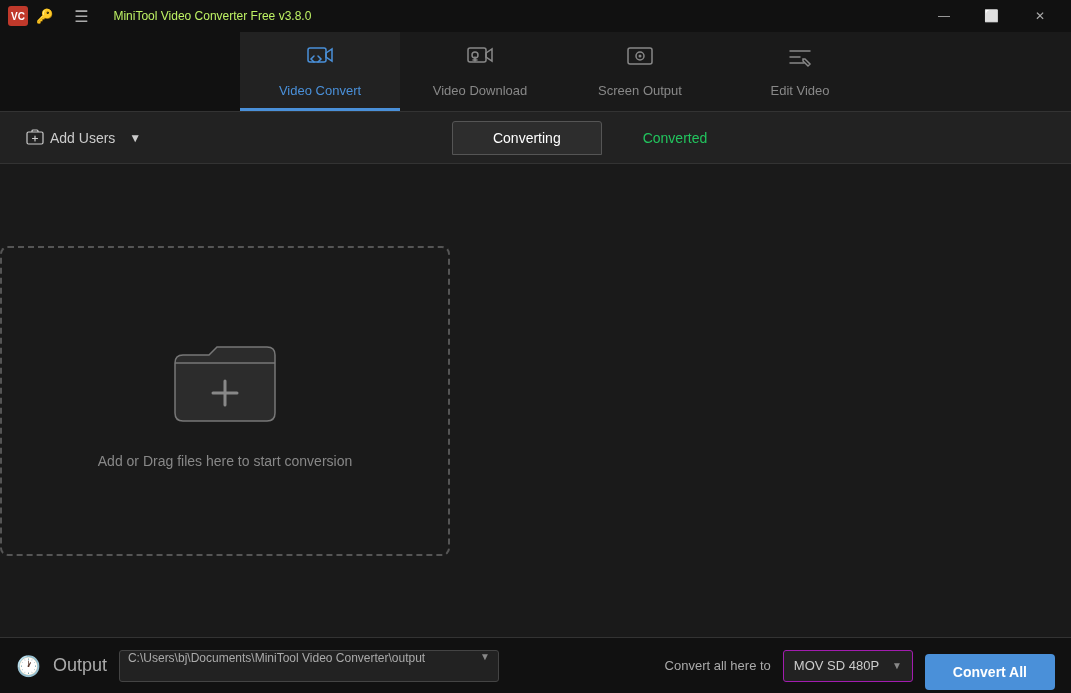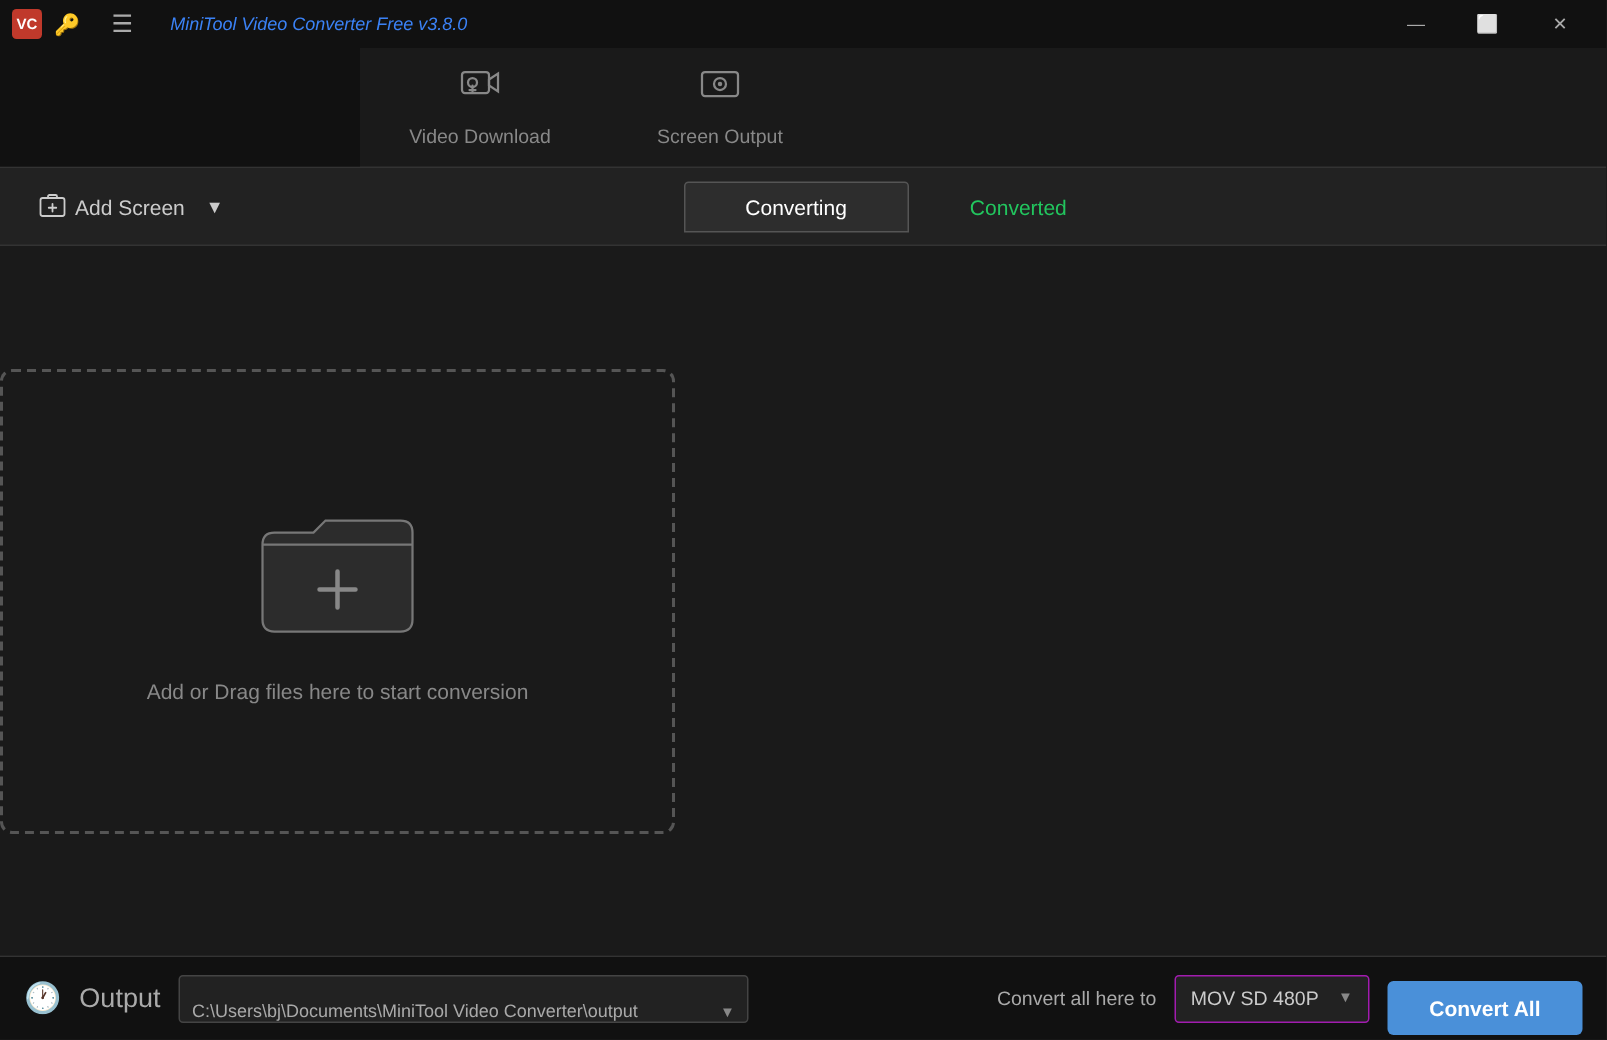--- a/index.html
+++ b/index.html
@@ -36,22 +36,21 @@
       display: flex;
       align-items: center;
       justify-content: center;
       font-size: 10px;
       color: white;
       font-weight: bold;
       flex-shrink: 0;
     }
     #title-text {
       font-size: 12px;
-      color: #3b82f6;
-      font-style: italic;
+      color: #bef264;
     }
     #window-controls {
       display: flex;
       align-items: center;
       gap: 2px;
     }
     .win-btn {
       width: 46px;
       height: 32px;
       display: flex;
@@ -214,21 +213,21 @@
       font-size: 20px;
       color: #888;
     }
     #output-label {
       font-size: 18px;
       color: #aaa;
       white-space: nowrap;
     }
     #output-path-select {
       display: flex;
-      align-items: flex-end;
+      align-items: flex-start;
       background: #222;
       border: 1px solid #444;
       border-radius: 3px;
       height: 32px;
       padding: 0 8px;
       min-width: 300px;
       gap: 6px;
       cursor: pointer;
       flex: 1;
       max-width: 380px;
@@ -307,20 +306,31 @@
     </div>
     <div class="win-btn close">
       <span>✕</span>
     </div>
   </div>
 </div>
 
 <div id="nav-tabs">
   <div id="sidebar-logo-area"></div>
 
+  <div class="nav-tab active">
+    <span class="tab-icon">
+      <svg width="28" height="28" viewBox="0 0 28 28" fill="none" xmlns="http://www.w3.org/2000/svg">
+        <rect x="2" y="5" width="18" height="14" rx="2" stroke="#4a90d9" stroke-width="1.5" fill="none"></rect>
+        <path d="M20 10l6-4v12l-6-4V10z" stroke="#4a90d9" stroke-width="1.5" fill="none"></path>
+        <path d="M8 13l-3 3 3 3" stroke="#4a90d9" stroke-width="1.5" stroke-linecap="round"></path>
+        <path d="M12 13l3 3-3 3" stroke="#4a90d9" stroke-width="1.5" stroke-linecap="round"></path>
+      </svg>
+    </span>
+    <span>Video Convert</span>
+  </div>
 
   <div class="nav-tab">
     <span class="tab-icon">
       <svg width="28" height="28" viewBox="0 0 28 28" fill="none" xmlns="http://www.w3.org/2000/svg">
         <rect x="2" y="5" width="18" height="14" rx="2" stroke="#888" stroke-width="1.5" fill="none"></rect>
         <path d="M20 10l6-4v12l-6-4V10z" stroke="#888" stroke-width="1.5" fill="none"></path>
         <circle cx="9" cy="12" r="3" stroke="#888" stroke-width="1.5" fill="none"></circle>
         <path d="M9 14v4M7 17h4" stroke="#888" stroke-width="1.5" stroke-linecap="round"></path>
       </svg>
     </span>
@@ -331,30 +341,39 @@
     <span class="tab-icon">
       <svg width="28" height="28" viewBox="0 0 28 28" fill="none" xmlns="http://www.w3.org/2000/svg">
         <rect x="2" y="5" width="24" height="16" rx="2" stroke="#888" stroke-width="1.5" fill="none"></rect>
         <circle cx="14" cy="13" r="4" stroke="#888" stroke-width="1.5" fill="none"></circle>
         <circle cx="14" cy="13" r="1.5" fill="#888"></circle>
       </svg>
     </span>
     <span>Screen Output</span>
   </div>
 
+  <div class="nav-tab">
+    <span class="tab-icon">
+      <svg width="28" height="28" viewBox="0 0 28 28" fill="none" xmlns="http://www.w3.org/2000/svg">
+        <path d="M4 8h20M4 14h10M4 20h14" stroke="#888" stroke-width="1.5" stroke-linecap="round"></path>
+        <path d="M19 16l5 5-2 2-5-5v-2h2z" stroke="#888" stroke-width="1.5" fill="none"></path>
+      </svg>
+    </span>
+    <span>Edit Video</span>
+  </div>
 </div>
 
 <div id="toolbar">
   <button id="add-files-btn">
     <svg width="18" height="18" viewBox="0 0 18 18" fill="none">
       <rect x="1" y="3" width="16" height="12" rx="1.5" stroke="#ccc" stroke-width="1.2" fill="none"></rect>
       <path d="M6 3V2a1 1 0 011-1h4a1 1 0 011 1v1" stroke="#ccc" stroke-width="1.2"></path>
       <path d="M9 7v5M6.5 9.5h5" stroke="#ccc" stroke-width="1.2" stroke-linecap="round"></path>
     </svg>
-    <span>Add Screen</span>
+    <span>Add Users</span>
   </button>
   <button id="add-files-dropdown">▼</button>
 
   <div id="converting-tabs">
     <div class="conv-tab active">
       <span>Converting</span>
     </div>
     <div class="conv-tab">
       <span>Converted</span>
     </div>

